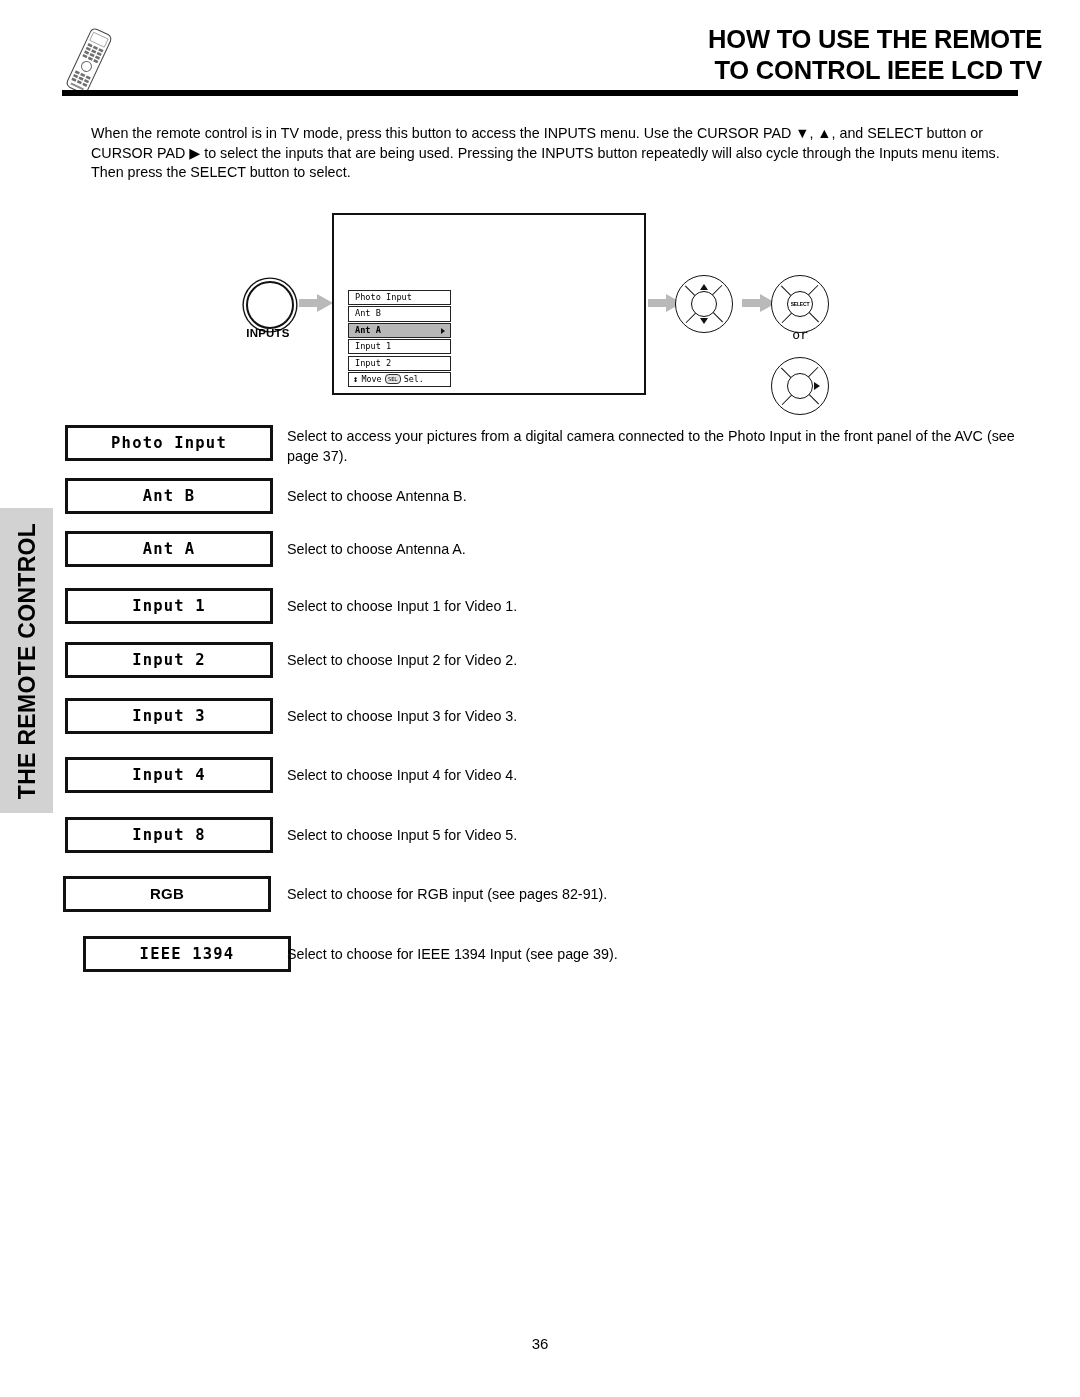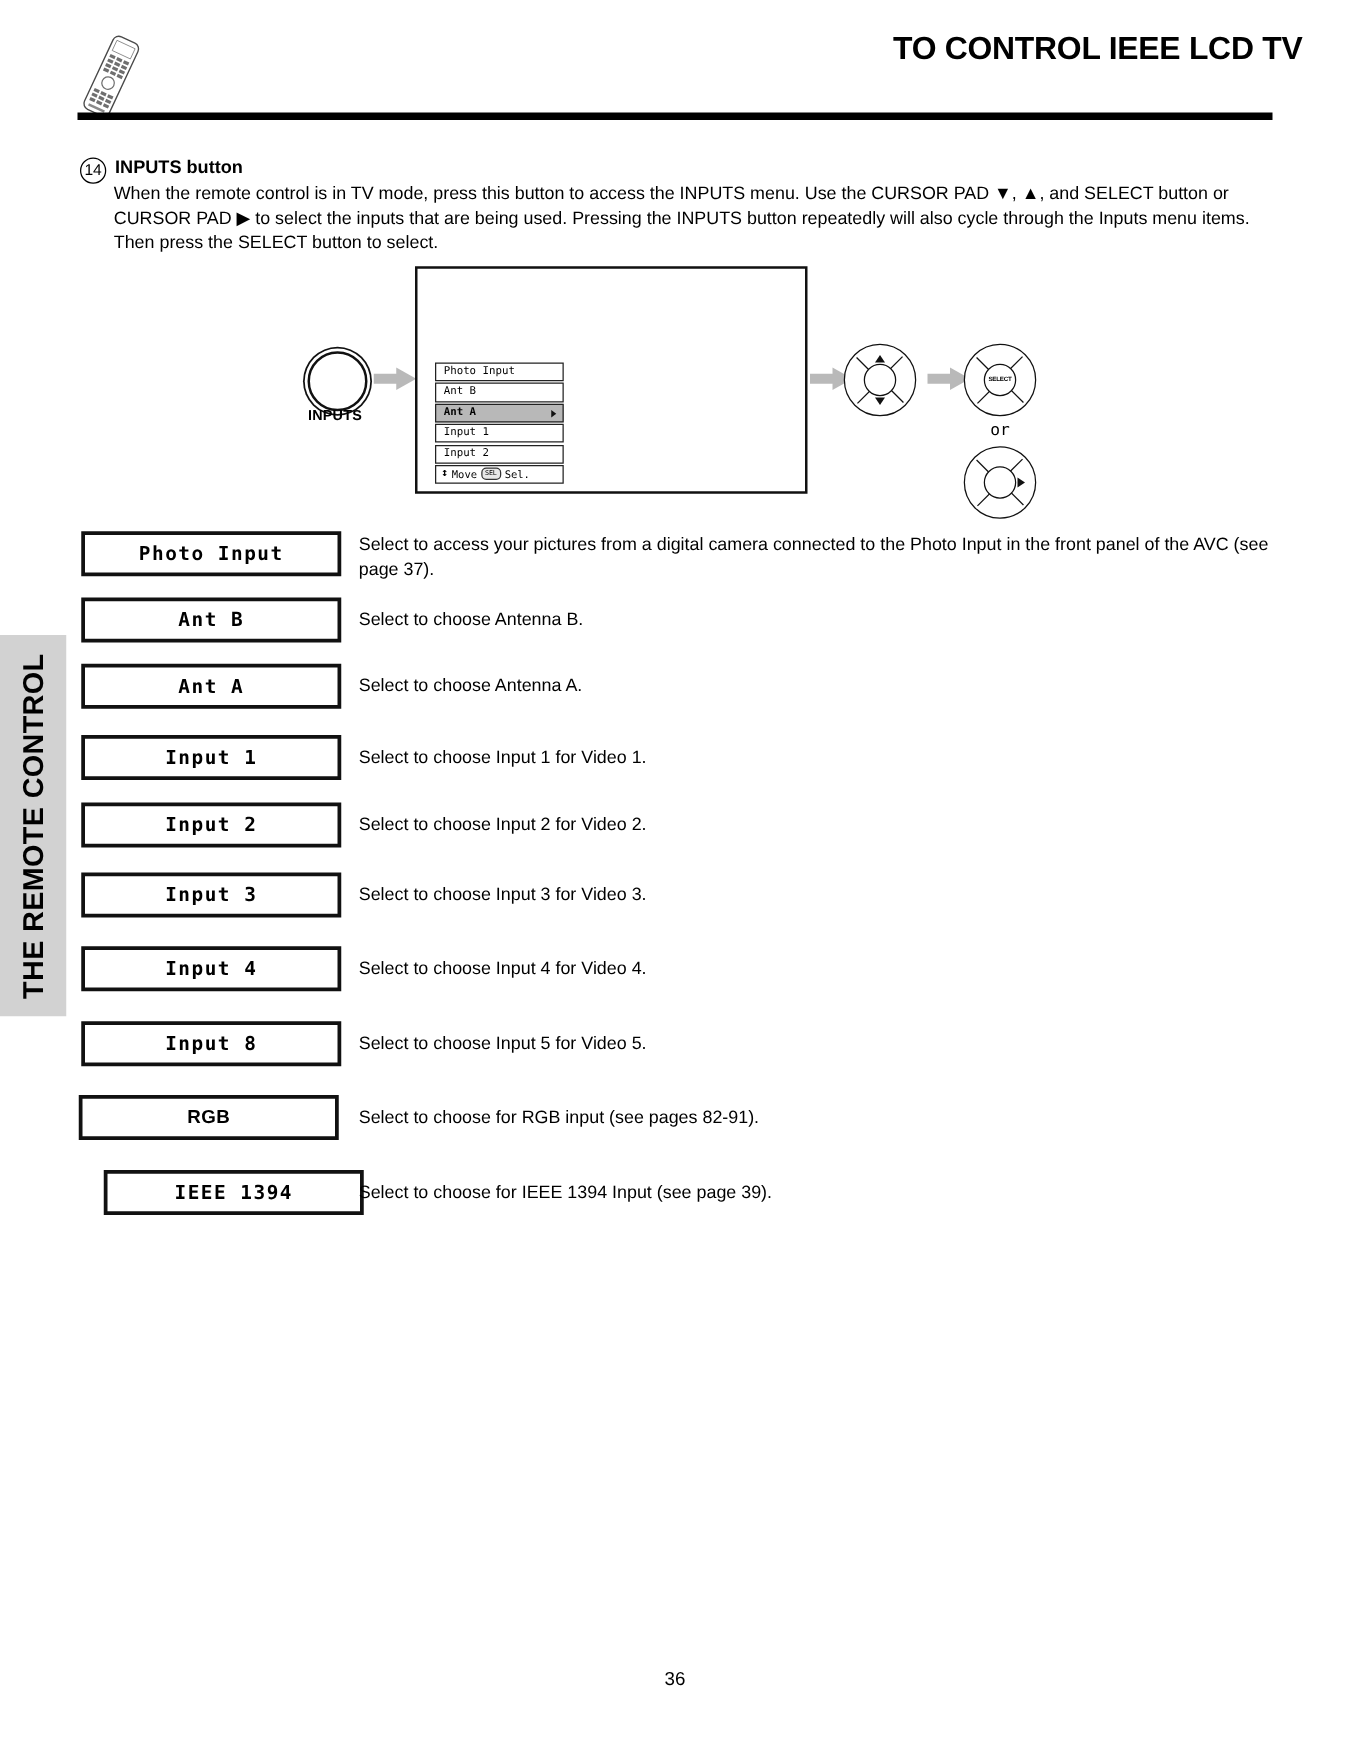--- a/index.html
+++ b/index.html
@@ -236,21 +236,21 @@
     border-top: 6px solid #111;
   }
   .pad .tri-right {
     right: 8px; top: 50%; margin-top: -4px;
     border-top: 4px solid transparent;
     border-bottom: 4px solid transparent;
     border-left: 6px solid #111;
   }
   #or-label {
     position: absolute;
-    left: 770px; top: 337px;
+    left: 770px; top: 327px;
     width: 60px;
     text-align: center;
     font-family: "DejaVu Sans Mono", monospace;
     font-size: 13px;
   }
 
   
   #side-tab {
     position: absolute;
     left: 0; top: 508px;
@@ -348,30 +348,27 @@
           <rect x="35" y="53" width="4.5" height="2.6"></rect>
         <rect x="23" y="57" width="4.5" height="2.6"></rect>
           <rect x="29" y="57" width="4.5" height="2.6"></rect>
           <rect x="35" y="57" width="4.5" height="2.6"></rect>
       </g>
       <rect x="24" y="62" width="14" height="2" fill="#8a8a8a"></rect>
     </g>
   </svg>
 
   <div id="header-title">
+    <span class="line">HOW TO USE THE REMOTE</span>
     <span class="line">TO CONTROL IEEE LCD TV</span>
   </div>
   <div id="header-rule"></div>
 </div>
 
 <div id="intro">
-  <div id="intro-heading-row">
-    <span class="circle-num">14</span>
-    <span id="intro-heading">INPUTS button</span>
-  </div>
   <div id="intro-body">When the remote control is in TV mode, press this button to access the INPUTS menu.  Use the CURSOR PAD ▼, ▲, and SELECT button or CURSOR PAD ▶ to select the inputs that are being used.  Pressing the INPUTS button repeatedly will also cycle through the Inputs menu items.  Then press the SELECT button to select.</div>
 </div>
 
 <div>
 
   <div id="inputs-button"></div>
   <div id="inputs-label">INPUTS</div>
 
   <div class="arrow-gray" style="left:299px; top:294px;">
     <div class="shaft"></div>

